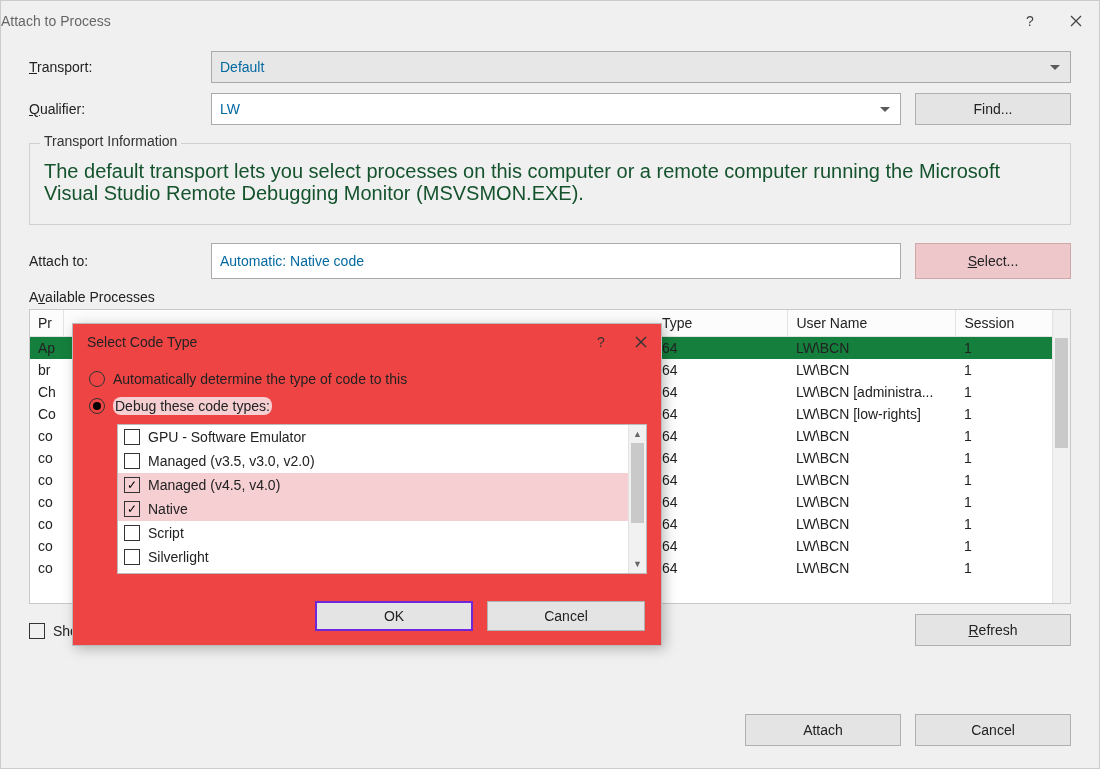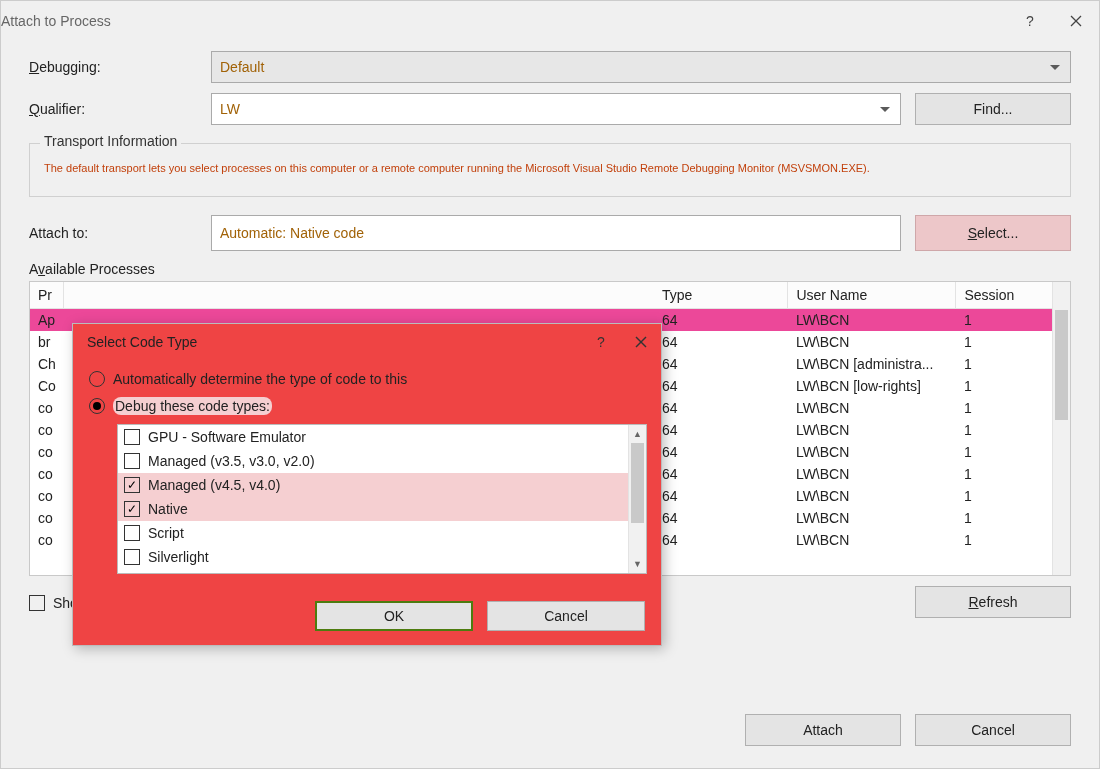--- a/index.html
+++ b/index.html
@@ -6,34 +6,34 @@
   *{box-sizing:border-box}
   .underline-first::first-letter{text-decoration:underline}
   .dlg{position:absolute;left:0;top:0;width:1100px;height:769px;background:#f0f0f0;border:1px solid #ccc}
   .titlebar{height:40px;line-height:40px;color:#666;display:flex;align-items:center}
   .titlebar .spacer{flex:1}
   .titlebar .tbbtn{width:46px;height:40px;display:flex;align-items:center;justify-content:center;color:#444}
   .titlebar .tbbtn svg{width:12px;height:12px}
   .body{padding:10px 28px 0 28px}
   .row{display:flex;align-items:center;margin-bottom:10px}
   .row .lab{width:182px}
-  .combo{flex:1;height:32px;border:1px solid #aaa;background:#e7e7e7;display:flex;align-items:center;padding:0 8px;color:#a16207;position:relative}
+  .combo{flex:1;height:32px;border:1px solid #aaa;background:#e7e7e7;display:flex;align-items:center;padding:0 8px;color:#0369a1;position:relative}
   .combo.drop::after{content:"";position:absolute;right:10px;top:13px;border-left:5px solid transparent;border-right:5px solid transparent;border-top:5px solid #5a5a5a}
   .combo.white{background:#fff}
   .btn{height:32px;border:1px solid #b0b0b0;background:#e4e4e4;display:flex;align-items:center;justify-content:center;min-width:156px;margin-left:14px}
   .btn.pink{background:#edc7c9;border-color:#cfa7a9}
   .fieldset{position:relative;border:1px solid #d0d0d0;margin:18px 0 10px 0;padding:16px 14px 20px 14px}
   .fieldset .legend{position:absolute;top:-11px;left:10px;background:#f0f0f0;padding:0 4px;color:#333}
-  .fieldset .txt{font-size:11px;color:#c2410c;line-height:16px}
+  .fieldset .txt{font-size:20px;color:#14532d;line-height:22px}
   .group-label{margin:10px 0 4px 0}
   .table-wrap{border:1px solid #c9c9c9;background:#fff;height:295px;position:relative;overflow:hidden}
   table{border-collapse:collapse;width:100%;font-size:14px}
   thead td{border-right:1px solid #e3e3e3;border-bottom:1px solid #e3e3e3;padding:5px 8px;background:#fcfcfc}
   tbody td{padding:3px 8px;white-space:nowrap}
-  tbody tr:first-child td{background:#ec4899}
+  tbody tr:first-child td{background:#15803d}
   .col-proc{width:28px}
   .col-type{width:134px}
   .col-user{width:168px}
   .col-sess{}
   .vscroll{position:absolute;right:0;top:0;width:18px;height:100%;background:#f1f1f1;border-left:1px solid #e3e3e3}
   .vscroll .thumb{position:absolute;left:2px;right:2px;top:28px;height:110px;background:#c9c9c9}
   .chkline{display:flex;align-items:center;margin-top:12px}
   .chkbox{width:16px;height:16px;border:1px solid #333;margin-right:8px;display:flex;align-items:center;justify-content:center}
   .bottom{position:absolute;right:28px;bottom:22px;display:flex;gap:14px}
   .bottom .btn{min-width:156px;margin:0}
@@ -53,21 +53,21 @@
   .list .lrow{display:flex;align-items:center;height:24px;padding-left:6px}
   .list .lrow .cb{width:16px;height:16px;border:1px solid #333;margin-right:8px;display:flex;align-items:center;justify-content:center}
   .list .lrow .cb.checked::after{content:"✓";font-size:12px;color:#000}
   .list .lrow.pink{background:#f5cfd1}
   .list .vs{position:absolute;right:0;top:0;width:18px;height:100%;background:#f1f1f1;border-left:1px solid #e3e3e3}
   .list .vs .up,.list .vs .dn{height:18px;display:flex;align-items:center;justify-content:center;font-size:9px;color:#666}
   .list .vs .dn{position:absolute;bottom:0;width:100%}
   .list .vs .th{position:absolute;left:2px;right:2px;top:18px;height:80px;background:#c9c9c9}
   .ibot{position:absolute;right:16px;bottom:14px;display:flex;gap:14px}
   .ibot .ibutton{width:158px;height:30px;border:1px solid #b0b0b0;background:#e4e4e4;display:flex;align-items:center;justify-content:center}
-  .ibot .ibutton.primary{border:2px solid #4d7c0f}
+  .ibot .ibutton.primary{border:2px solid #6d28d9}
 </style>
 </head>
 <body>
 
 <div class="dlg">
   <div class="titlebar">
     <span>Attach to Process</span>
     <span class="spacer"></span>
     <div class="tbbtn">
         <span>?</span>
@@ -75,21 +75,21 @@
     <div class="tbbtn">
       <svg viewBox="0 0 12 12">
           <line x1="1" y1="1" x2="11" y2="11" stroke="#444" stroke-width="1.2"></line>
           <line x1="11" y1="1" x2="1" y2="11" stroke="#444" stroke-width="1.2"></line>
         </svg>
     </div>
   </div>
 
   <div class="body">
     <div class="row">
-      <div class="lab underline-first">Debugging:</div>
+      <div class="lab underline-first">Transport:</div>
       <div class="combo drop">
           <span>Default</span>
         </div>
     </div>
 
     <div class="row">
       <div class="lab underline-first">Qualifier:</div>
       <div class="combo white drop">
           <span>LW</span>
         </div>

